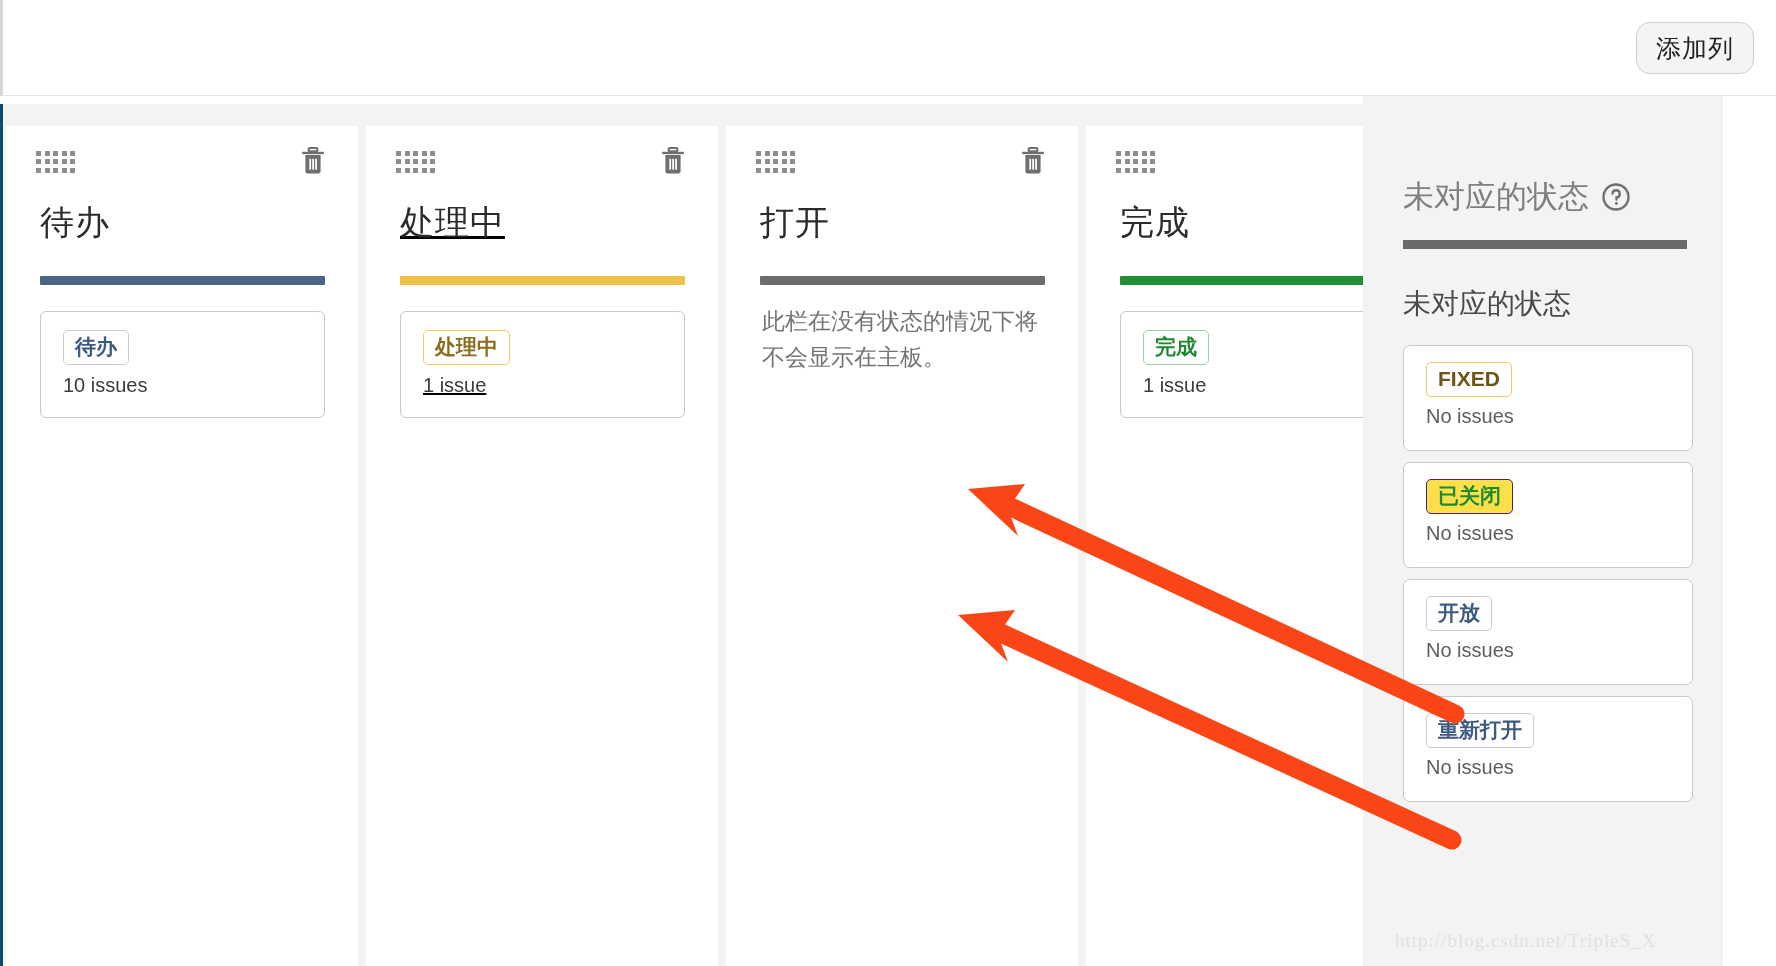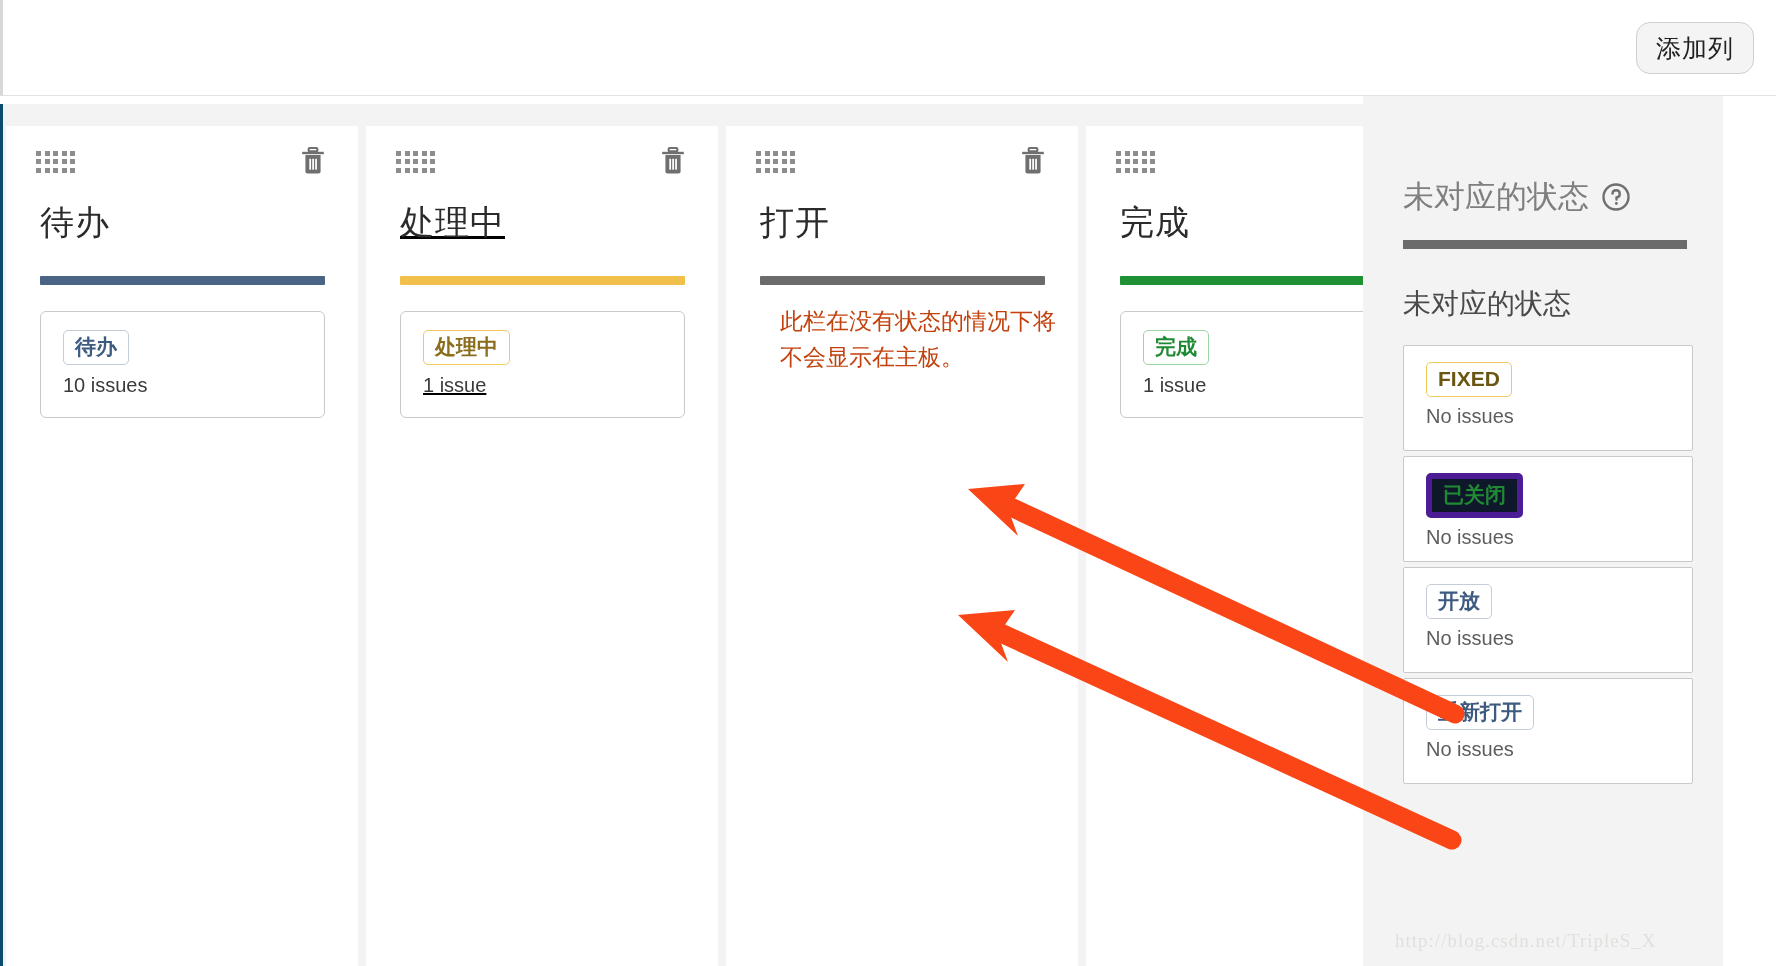--- a/index.html
+++ b/index.html
@@ -62,22 +62,22 @@
 
   .col-title {
     margin: 8px 0 0 34px;
     font-size: 34px; color: #2b2b2b; font-weight: 400;
     letter-spacing: 1px;
   }
   .col-bar {
     margin: 30px 0 0 34px; width: 285px; height: 9px; border-radius: 1px;
   }
   .col-note {
-    margin: 18px 0 0 54px; width: 282px;
-    font-size: 23px; line-height: 36px; color: #c2410c;
+    margin: 18px 0 0 36px; width: 282px;
+    font-size: 23px; line-height: 36px; color: #737373;
   }
 
   
   .issue-card {
     margin: 26px 0 0 34px; width: 285px; height: 107px;
     border: 1px solid #c9c9c9; border-radius: 6px; background:#fff;
     cursor: pointer;
   }
   .status-chip {
     display: inline-block; margin: 18px 0 0 22px;
@@ -100,22 +100,22 @@
   }
   .help-icon { width: 30px; height: 30px; cursor: pointer; }
   .sb-bar {
     margin: 22px 0 0 40px; width: 284px; height: 9px; background:#6b6b6b;
   }
   .sb-sub {
     margin: 36px 0 0 40px; font-size: 28px; color: #4a4a4a;
   }
   .sb-list { margin: 22px 0 0 40px; }
   .sb-card {
-    width: 290px; height: 106px; margin-bottom: 5px;
-    background: #ffffff; border: 1px solid #c9c9c9; border-radius: 2px;
+    width: 290px; height: 106px; margin-bottom: 11px;
+    background: #ffffff; border: 1px solid #c9c9c9; border-radius: 7px;
     cursor: pointer;
   }
   .sb-card .status-chip { margin: 16px 0 0 22px; }
   .sb-card .issue-count { margin: 8px 0 0 22px; color:#5d5d5d; }
 
   
   .watermark {
     position: absolute; left: 1448px; top: 930px;
     font-family: "Liberation Serif", "DejaVu Serif", serif;
     font-size: 19px; color: #e2e0dd; letter-spacing: 1px;
@@ -289,21 +289,21 @@
     </div>
     <div class="sb-bar"></div>
     <div class="sb-sub">未对应的状态</div>
 
     <div class="sb-list">
       <div class="sb-card">
         <span class="status-chip" style="color:#6b5512;border:1px solid #eec95f;background:#fff">FIXED</span>
         <div class="issue-count">No issues</div>
       </div>
       <div class="sb-card">
-        <span class="status-chip" style="color:#1f8a33;border:6px solid #4c1d95;background:#0f172a">已关闭</span>
+        <span class="status-chip" style="color:#1f8a33;border:1px solid #4c1d95;background:#fde047">已关闭</span>
         <div class="issue-count">No issues</div>
       </div>
       <div class="sb-card">
         <span class="status-chip" style="color:#3d5a80;border:1px solid #c5cdd8;background:#fff">开放</span>
         <div class="issue-count">No issues</div>
       </div>
       <div class="sb-card">
         <span class="status-chip" style="color:#3d5a80;border:1px solid #c5cdd8;background:#fff">重新打开</span>
         <div class="issue-count">No issues</div>
       </div>

